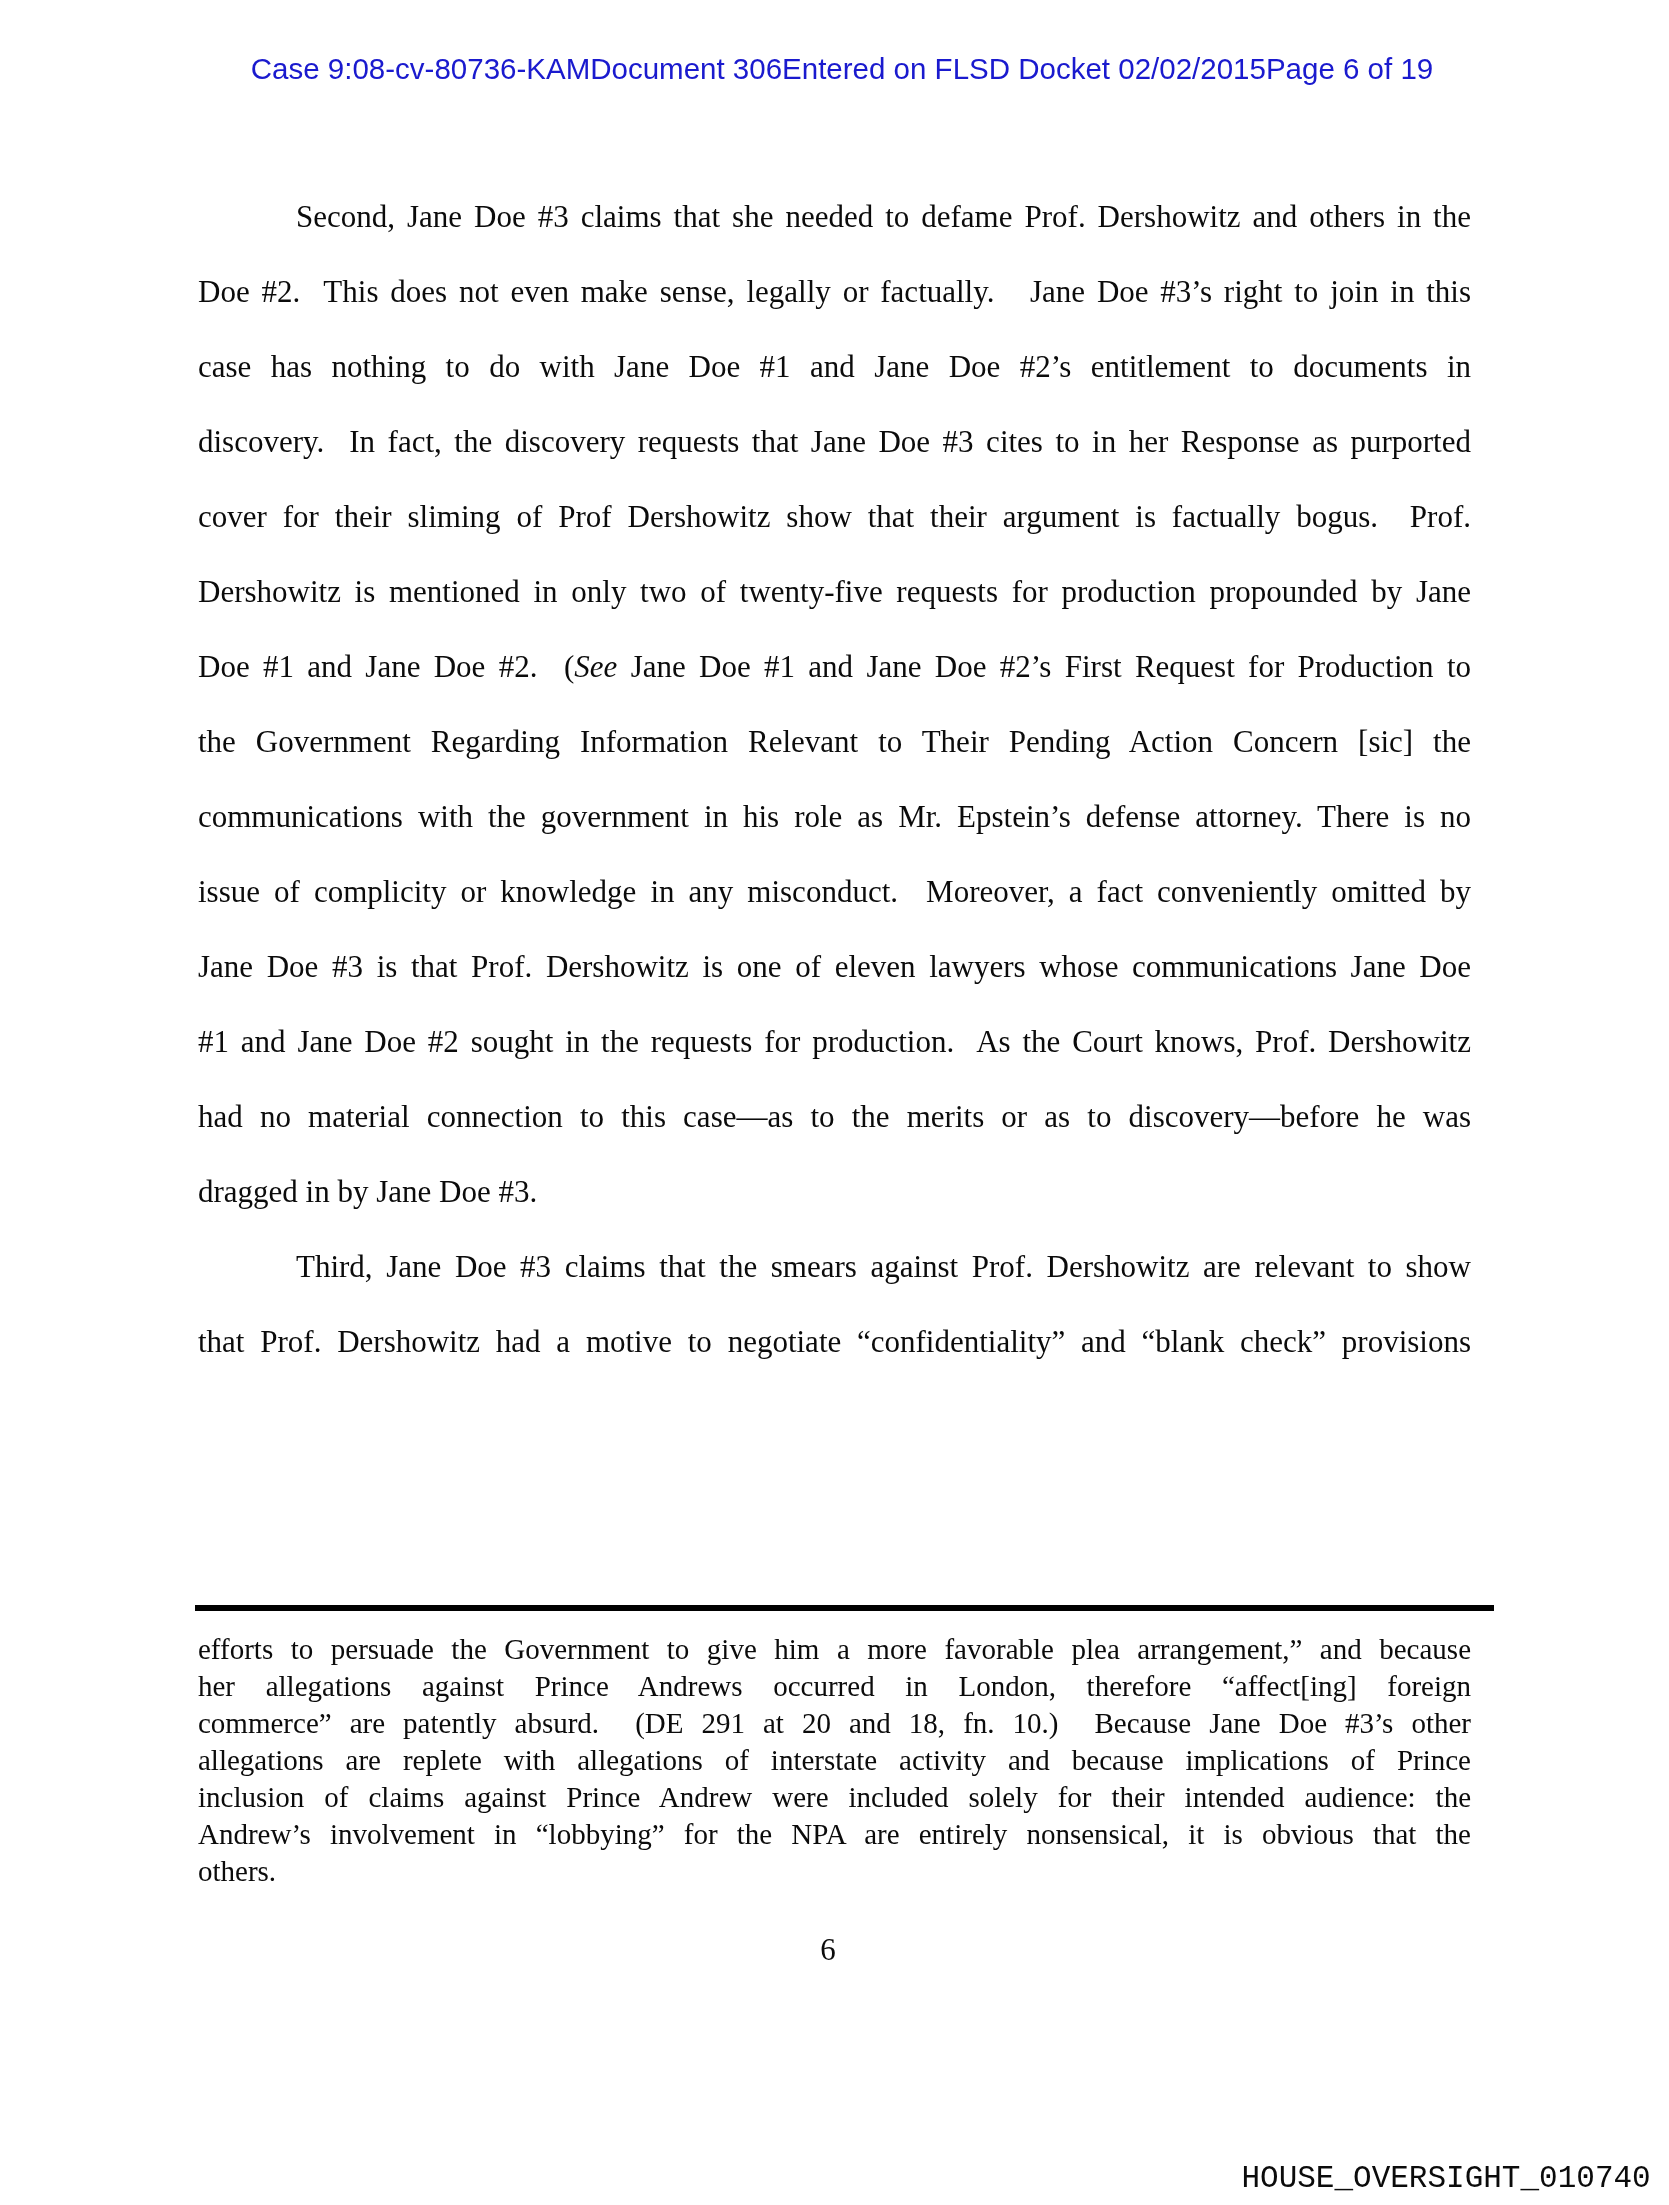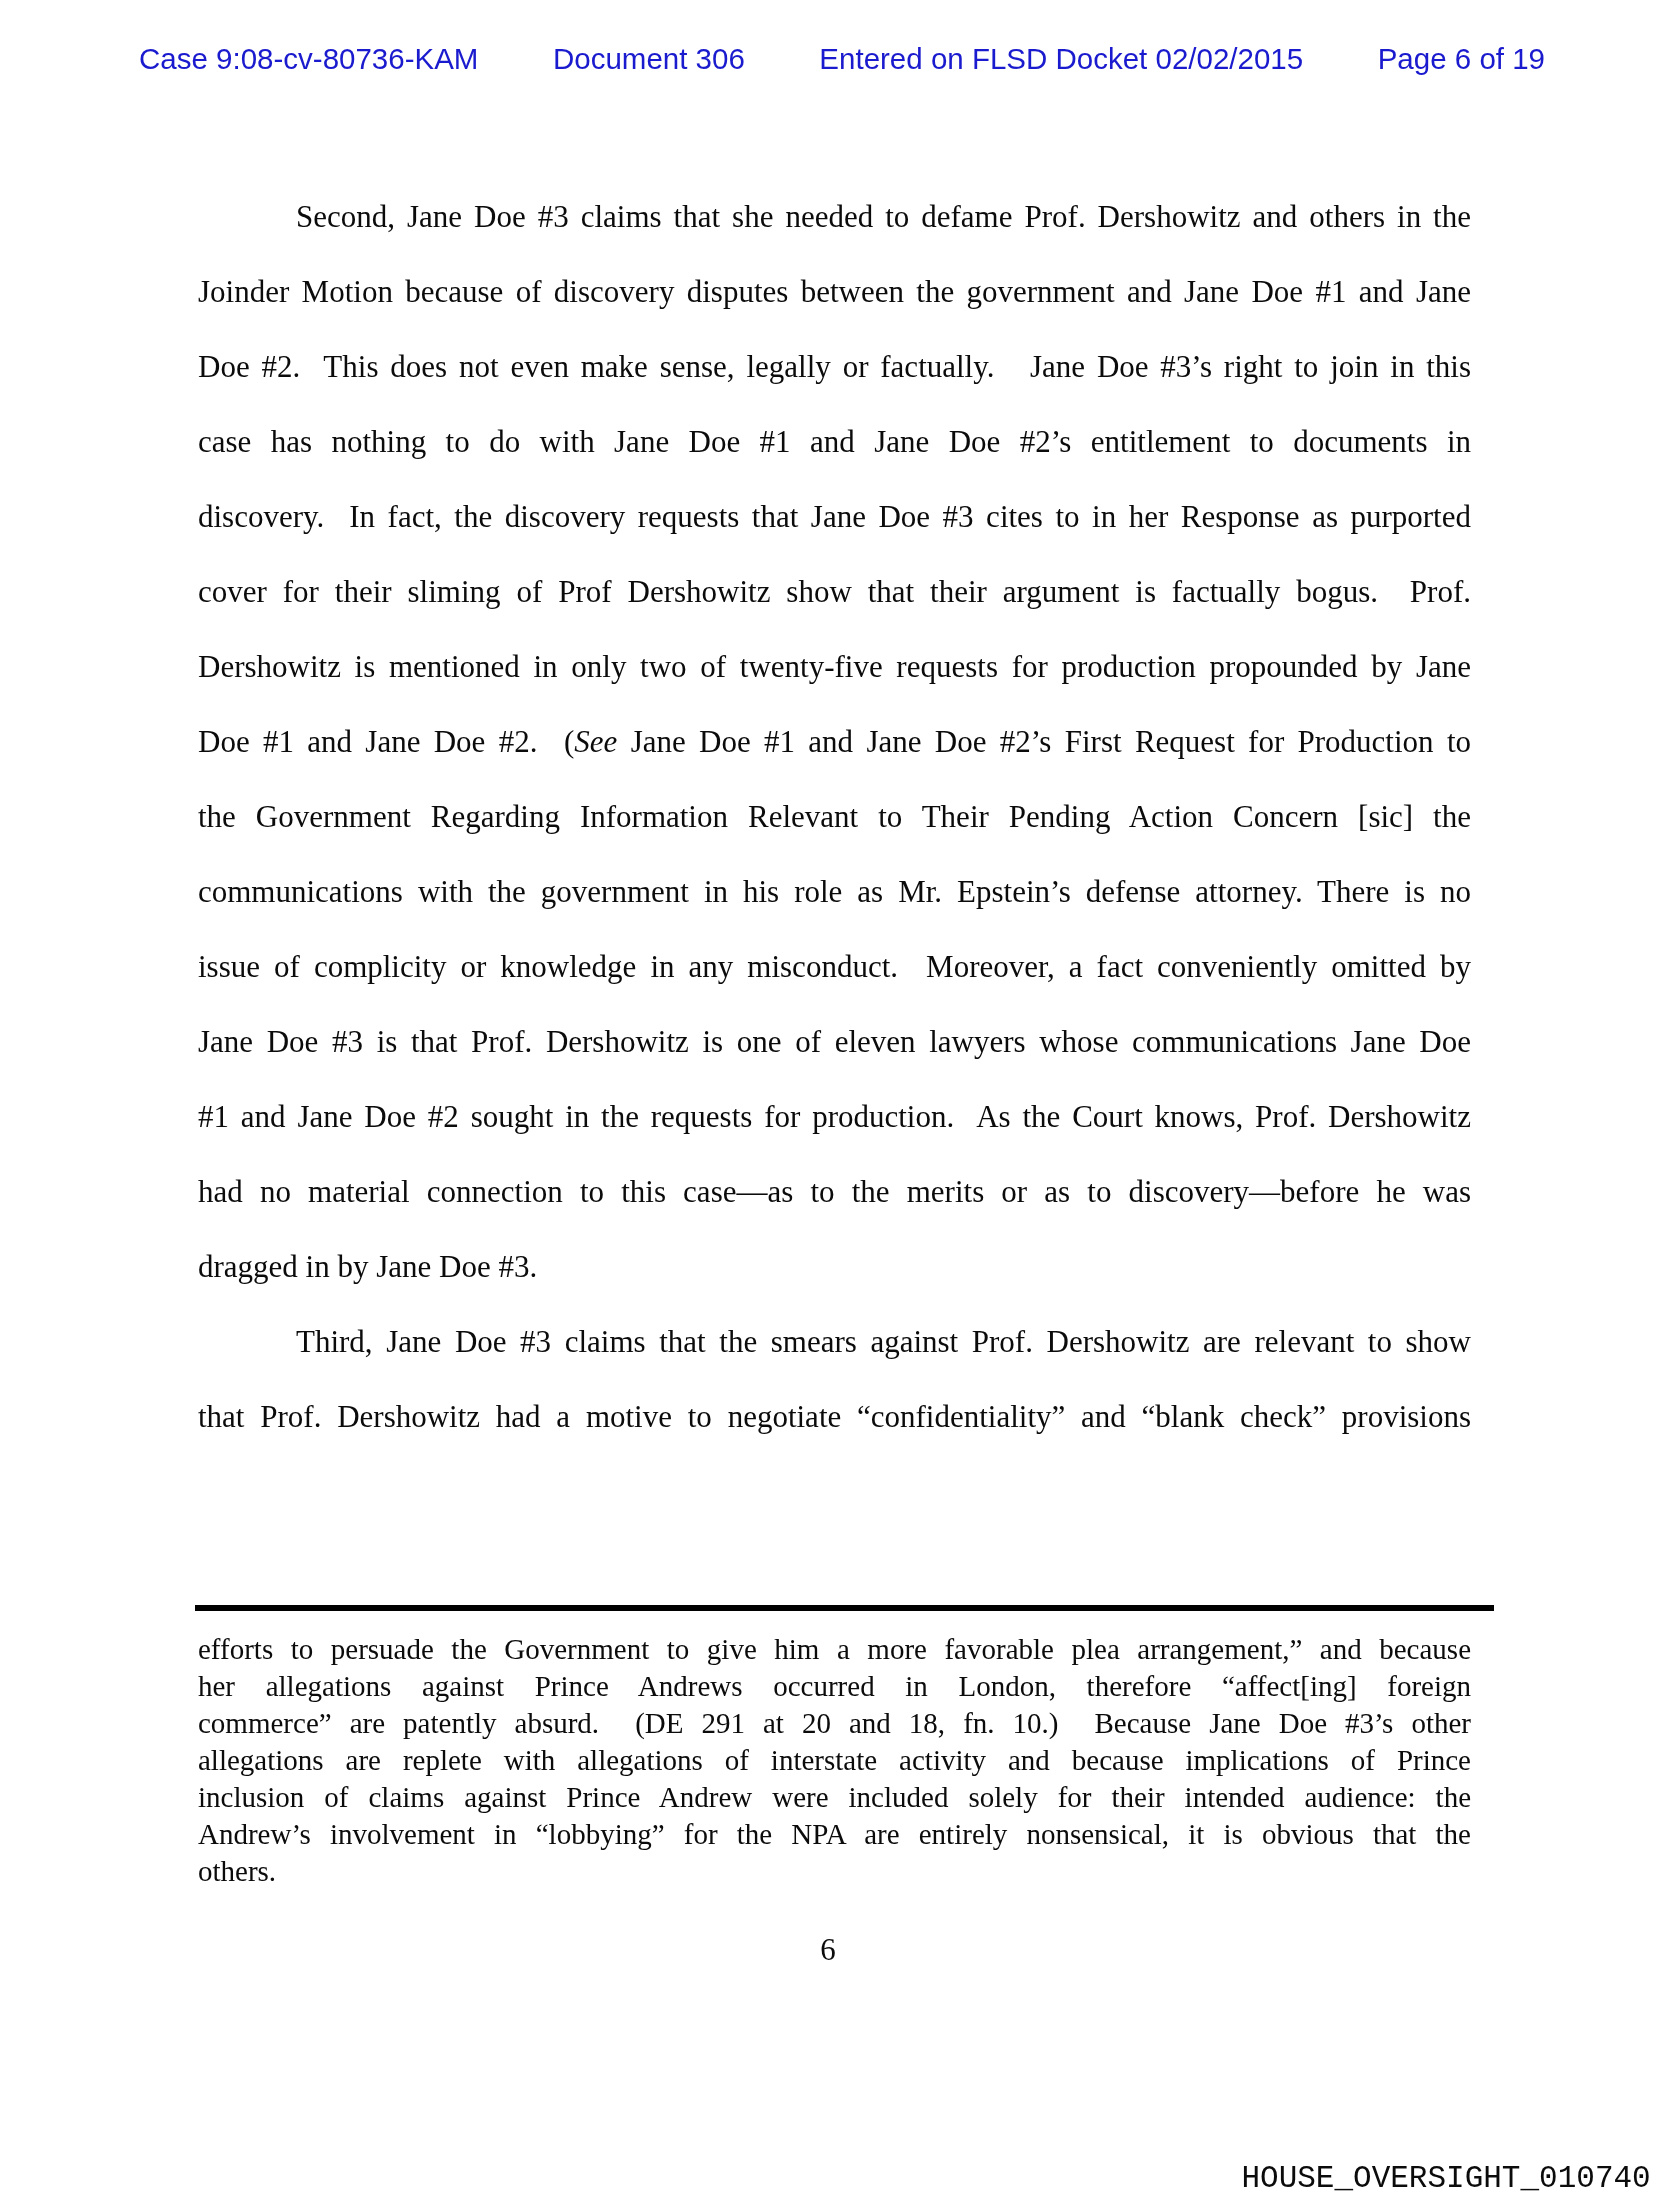--- a/index.html
+++ b/index.html
@@ -6,22 +6,22 @@
   .page{
     position:relative;
     width:1669px;height:2205px;
     background:#ffffff;
     overflow:hidden;
     font-family:"Liberation Serif", serif;
     color:#0b0b0b;
   }
   .header{
     position:absolute;
-    left:139px;right:124px;top:39px;
-    display:flex;justify-content:space-between;align-items:baseline;
+    left:139px;right:124px;top:49px;
+    display:flex;justify-content:center;align-items:baseline;
     font-family:"Liberation Sans", sans-serif;
     font-size:29.5px;line-height:39px;
     white-space:nowrap;
   }
   .body-block{
     position:absolute;left:198px;top:179px;width:1273px;
     font-size:31px;line-height:75px;
   }
   .fn-block{
     position:absolute;left:198px;top:1631px;width:1273px;
@@ -59,21 +59,20 @@
 
   <div class="header" style="color: rgb(26, 26, 206);">
     <span>Case 9:08-cv-80736-KAM</span>
     <span>Document 306</span>
     <span>Entered on FLSD Docket 02/02/2015</span>
     <span>Page 6 of 19</span>
   </div>
 
   <div class="body-block" id="body-lines">
       <div class="tline indent"><span>Second, Jane Doe #3 claims that she needed to defame Prof. Dershowitz and others in the</span></div>
-      <div class="tline"><span>Joinder Motion because of discovery disputes between the government and Jane Doe #1 and Jane</span></div>
       <div class="tline"><span>Doe #2.  This does not even make sense, legally or factually.   Jane Doe #3’s right to join in this</span></div>
       <div class="tline"><span>case has nothing to do with Jane Doe #1 and Jane Doe #2’s entitlement to documents in</span></div>
       <div class="tline"><span>discovery.  In fact, the discovery requests that Jane Doe #3 cites to in her Response as purported</span></div>
       <div class="tline"><span>cover for their sliming of Prof Dershowitz show that their argument is factually bogus.  Prof.</span></div>
       <div class="tline"><span>Dershowitz is mentioned in only two of twenty-five requests for production propounded by Jane</span></div>
       <div class="tline"><span>Doe #1 and Jane Doe #2.  (</span><span class="it">See</span><span> Jane Doe #1 and Jane Doe #2’s First Request for Production to</span></div>
       <div class="tline"><span>the Government Regarding Information Relevant to Their Pending Action Concern [sic] the</span></div>
       <div class="tline"><span>communications with the government in his role as Mr. Epstein’s defense attorney. There is no</span></div>
       <div class="tline"><span>issue of complicity or knowledge in any misconduct.  Moreover, a fact conveniently omitted by</span></div>
       <div class="tline"><span>Jane Doe #3 is that Prof. Dershowitz is one of eleven lawyers whose communications Jane Doe</span></div>

